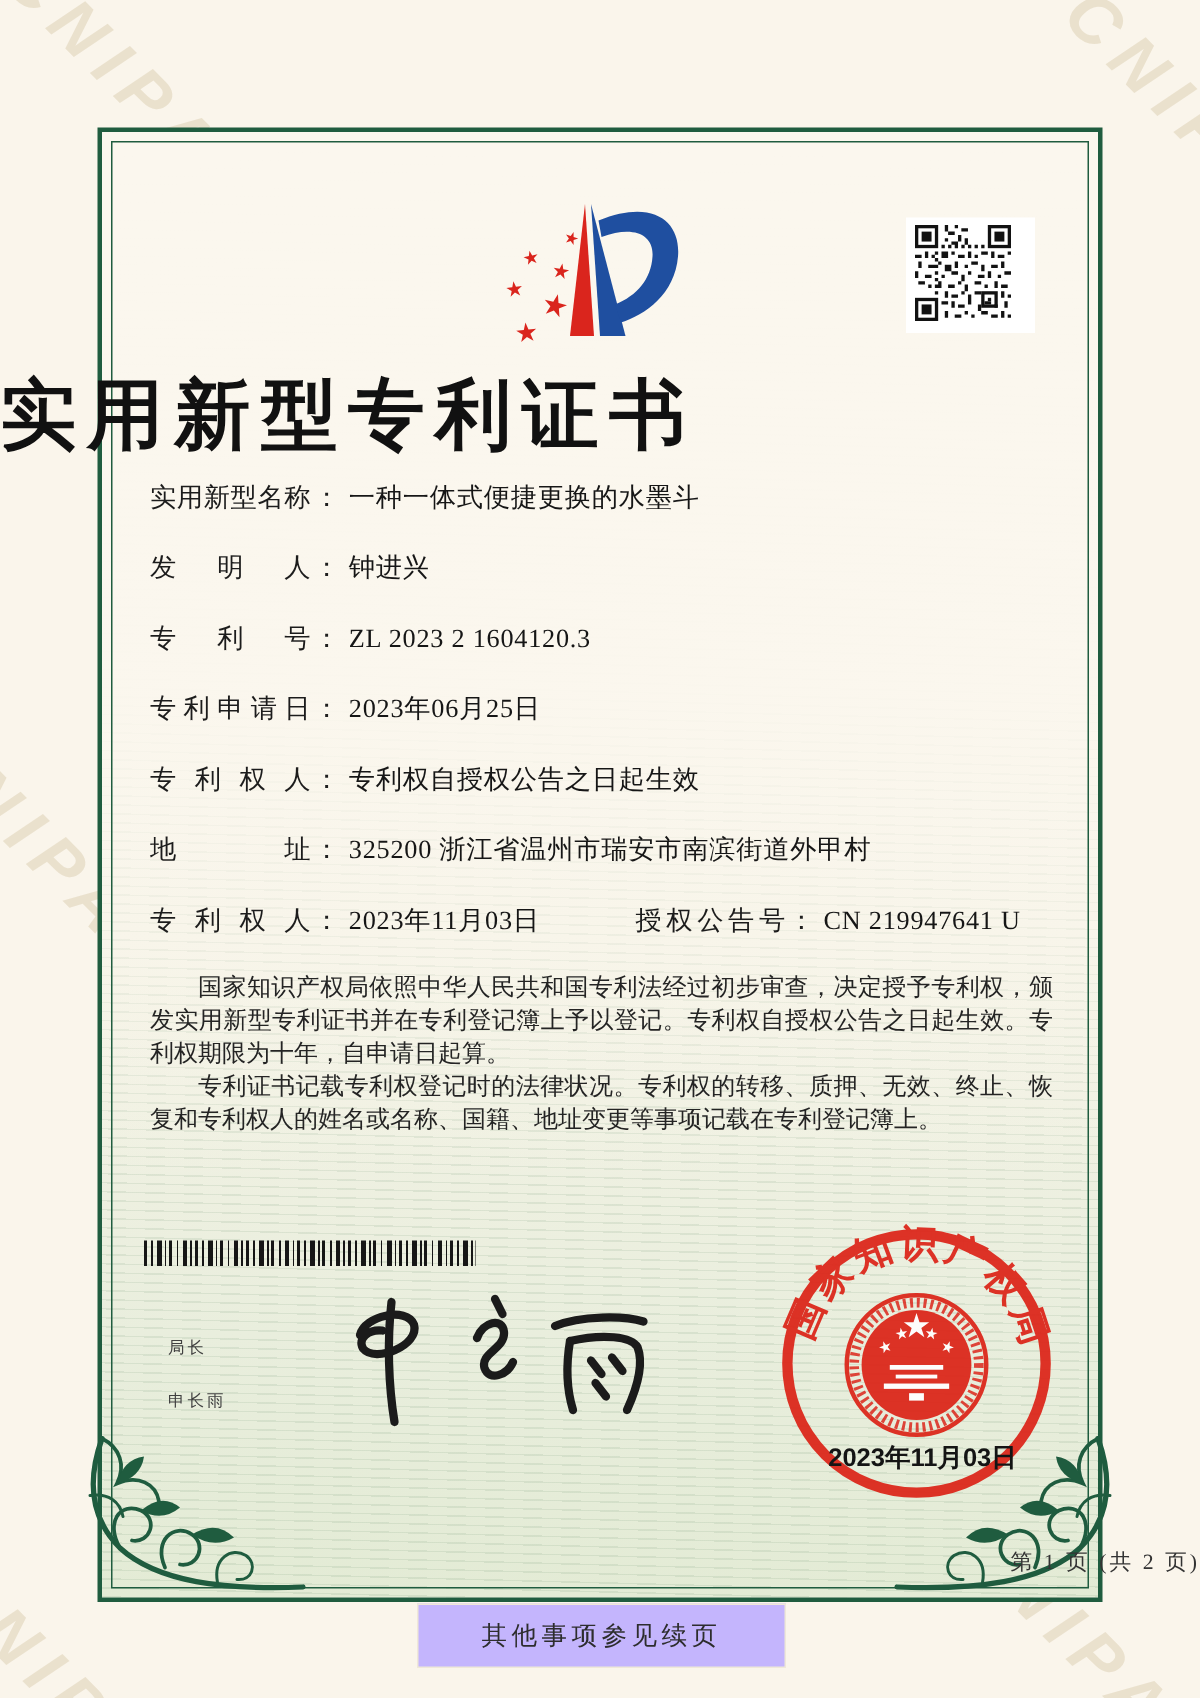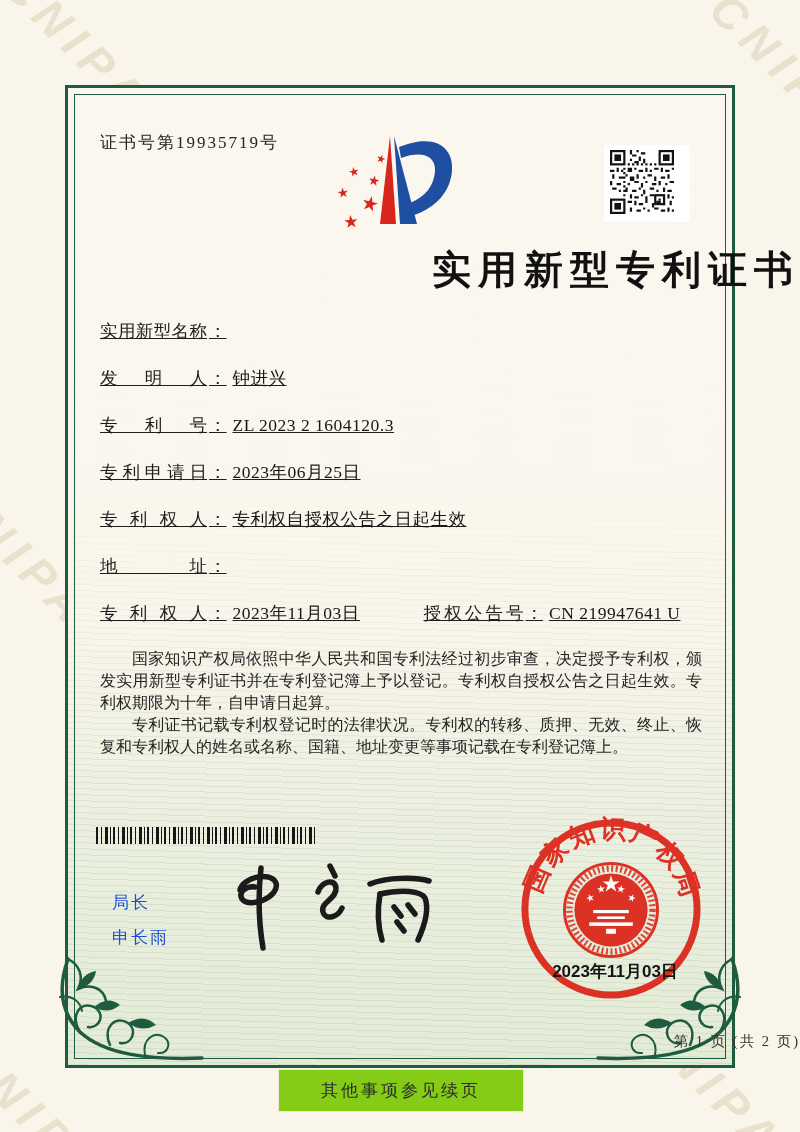--- a/index.html
+++ b/index.html
@@ -19,60 +19,60 @@
            repeating-linear-gradient(1.5deg, rgba(96,138,102,0.13) 0 1px, rgba(0,0,0,0) 1px 6px),
            linear-gradient(180deg,#fbf7ee 0%,#f5f3e6 55%,#e9eedd 82%,#e3ebd5 100%);}
   .frame-inner{position:absolute;left:6px;top:6px;right:6px;bottom:6px;border:1.5px solid #1f5c3f;}
 
   .cert-no{position:absolute;left:100px;top:131px;font-size:17px;letter-spacing:2px;color:#242424;}
 
   .logo{position:absolute;left:330px;top:126px;width:132px;height:116px;}
   .qr-wrap{position:absolute;left:604px;top:145px;width:86px;height:77px;background:#ffffff;}
   .qr{position:absolute;left:6px;top:5px;width:64px;height:64px;}
 
-  .title{position:absolute;left:0;top:243px;width:100%;text-align:right;
-         font-size:39px;font-weight:700;letter-spacing:7px;color:#111;}
+  .title{position:absolute;left:0;top:243px;width:100%;text-align:left;
+         font-size:51px;font-weight:700;letter-spacing:7px;color:#111;}
 
   .fields{position:absolute;left:100px;top:320px;width:604px;display:flex;flex-direction:column;gap:24px;
-          font-size:17.5px;text-decoration:underline;}
+          font-size:17.5px;}
   .frow{display:flex;align-items:baseline;line-height:23px;}
   .flabel{display:inline-block;width:107px;text-align:justify;text-align-last:justify;color:#1c1c1c;}
   .fcolon{margin:0 6px 0 2px;}
   .fvalue{letter-spacing:0.5px;color:#161616;}
   .grant .fvalue.date{width:165px;}
   .grant .grp2{display:flex;align-items:flex-end;margin-left:26px;}
   .grant .grp2 .flabel{width:100px;}
 
   .paras{position:absolute;left:100px;top:648px;width:602px;font-size:16px;line-height:22px;
          text-align:justify;color:#242424;}
   .paras p{margin:0;text-indent:2em;}
 
   .barcode{position:absolute;left:96px;top:827px;width:221px;height:17px;
     background-image:repeating-linear-gradient(90deg,
       #161616 0 2px, transparent 2px 5px,
       #161616 5px 6px, transparent 6px 9px,
       #161616 9px 12px, transparent 12px 14px,
       #161616 14px 15px, transparent 15px 17px);}
 
   .official{position:absolute;left:112px;font-family:Liberation Serif, serif;
-            font-size:17px;color:#1d4ed8;letter-spacing:2px;}
+            font-size:11px;color:#404040;letter-spacing:2px;}
   .official.role{top:891px;} .official.name{top:926px;text-align:right;}
   .signature{position:absolute;left:222px;top:850px;width:222px;height:112px;}
 
   .seal{position:absolute;left:517px;top:815px;width:188px;height:188px;}
   .seal-date{position:absolute;left:536px;top:960px;width:158px;text-align:center;
              font-family:"Liberation Sans", sans-serif;font-size:17px;font-weight:600;color:#141414;}
 
   .flourish{position:absolute;width:192px;height:106px;}
   .flourish.bl{left:50px;top:957px;}
   .flourish.br{left:558px;top:957px;transform:scaleX(-1);}
 
   .page-info{position:absolute;left:0;top:1032px;width:100%;text-align:right;
              font-size:14.5px;letter-spacing:2px;color:#333;}
-  .cont-box{position:absolute;left:278px;top:1069px;width:244px;height:41px;background:#84cc16;
+  .cont-box{position:absolute;left:278px;top:1069px;width:244px;height:41px;background:#c4b5fd;
             border:1px solid #efe8d8;display:flex;align-items:center;justify-content:center;
             font-size:17px;letter-spacing:3px;color:#2d2d2d;}
 </style>
 </head>
 <body>
 
 <div class="page">
 
   <div class="wm" style="left:30px;top:-42px;">CNIPA</div>
   <div class="wm" style="left:737px;top:-18px;">CNIPA</div>
@@ -81,21 +81,20 @@
   <div class="wm" style="left:-28px;top:470px;">CNIPA</div>
   <div class="wm" style="left:310px;top:660px;">CNIPA</div>
   <div class="wm" style="left:455px;top:845px;">CNIPA</div>
   <div class="wm" style="left:665px;top:1000px;">CNIPA</div>
   <div class="wm" style="left:-15px;top:1030px;">CNIPA</div>
 
   <div class="frame">
     <div class="frame-inner"></div>
   </div>
 
-  <div class="cert-no">证书号第19935719号</div>
 
   <svg class="logo" viewBox="0 0 132 116">
     <g>
       <polygon points="60,10 50,98 66,98" fill="#da251d"></polygon>
       <polygon points="64,10 70,98 87,98" fill="#1f4fa0"></polygon>
       <path d="M69,21 C106,6 124,22 122,45 C120,70 100,84 84,89 L80,77 C95,71 104,60 105,45 C106,30 92,24 71,32 Z" fill="#1f4fa0"></path>
       <g fill="#da251d">
         <polygon transform="translate(51,33) scale(4.5) rotate(18)" points="0,-1 0.2245,-0.309 0.951,-0.309 0.363,0.118 0.588,0.809 0,0.382 -0.588,0.809 -0.363,0.118 -0.951,-0.309 -0.2245,-0.309"></polygon>
         <polygon transform="translate(24,46) scale(5) rotate(-12)" points="0,-1 0.2245,-0.309 0.951,-0.309 0.363,0.118 0.588,0.809 0,0.382 -0.588,0.809 -0.363,0.118 -0.951,-0.309 -0.2245,-0.309"></polygon>
         <polygon transform="translate(44,55) scale(5.5) rotate(10)" points="0,-1 0.2245,-0.309 0.951,-0.309 0.363,0.118 0.588,0.809 0,0.382 -0.588,0.809 -0.363,0.118 -0.951,-0.309 -0.2245,-0.309"></polygon>
@@ -139,20 +138,21 @@
         M9,26h1v2h-1z M12,27h2v1h-2z M15,26h1v1h-1z M17,27h1v1h-1z M20,26h2v1h-2z M23,27h2v1h-2z M26,26h1v2h-1z M28,27h1v1h-1z"></path>
     </svg>
   </div>
 
   <div class="title">实用新型专利证书</div>
 
   <div class="fields">
     <div class="frow">
       <span class="flabel">实用新型名称</span>
       <span class="fcolon">：</span>
+      <span class="fvalue">一种一体式便捷更换的水墨斗</span>
     </div>
     <div class="frow">
       <span class="flabel">发明人</span>
       <span class="fcolon">：</span>
       <span class="fvalue">钟进兴</span>
     </div>
     <div class="frow">
       <span class="flabel">专利号</span>
       <span class="fcolon">：</span>
       <span class="fvalue">ZL 2023 2 1604120.3</span>
@@ -163,20 +163,21 @@
       <span class="fvalue">2023年06月25日</span>
     </div>
     <div class="frow">
       <span class="flabel">专利权人</span>
       <span class="fcolon">：</span>
       <span class="fvalue">专利权自授权公告之日起生效</span>
     </div>
     <div class="frow">
       <span class="flabel">地址</span>
       <span class="fcolon">：</span>
+      <span class="fvalue">325200 浙江省温州市瑞安市南滨街道外甲村</span>
     </div>
     <div class="frow grant">
       <span class="flabel">专利权人</span>
       <span class="fcolon">：</span>
       <span class="fvalue date">2023年11月03日</span>
       <span class="grp2">
         <span class="flabel">授权公告号</span>
         <span class="fcolon">：</span>
         <span class="fvalue">CN 219947641 U</span>
       </span>

